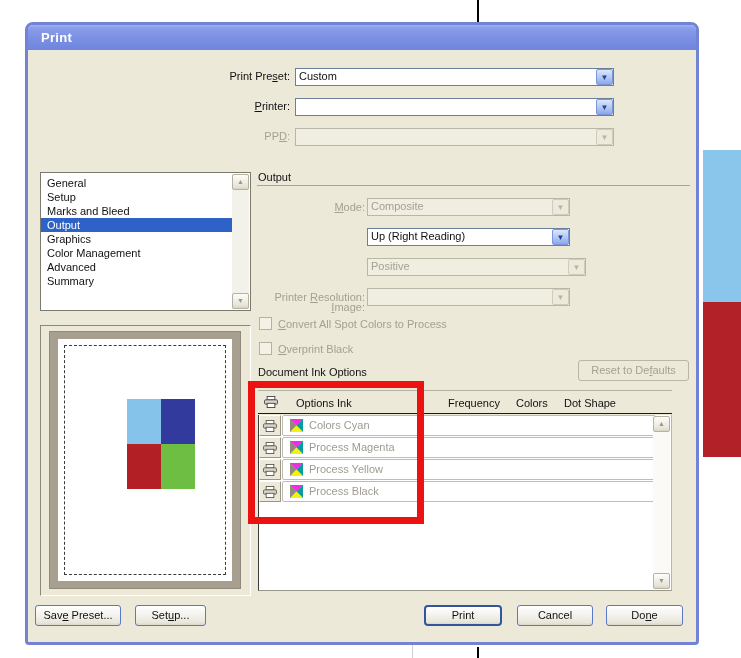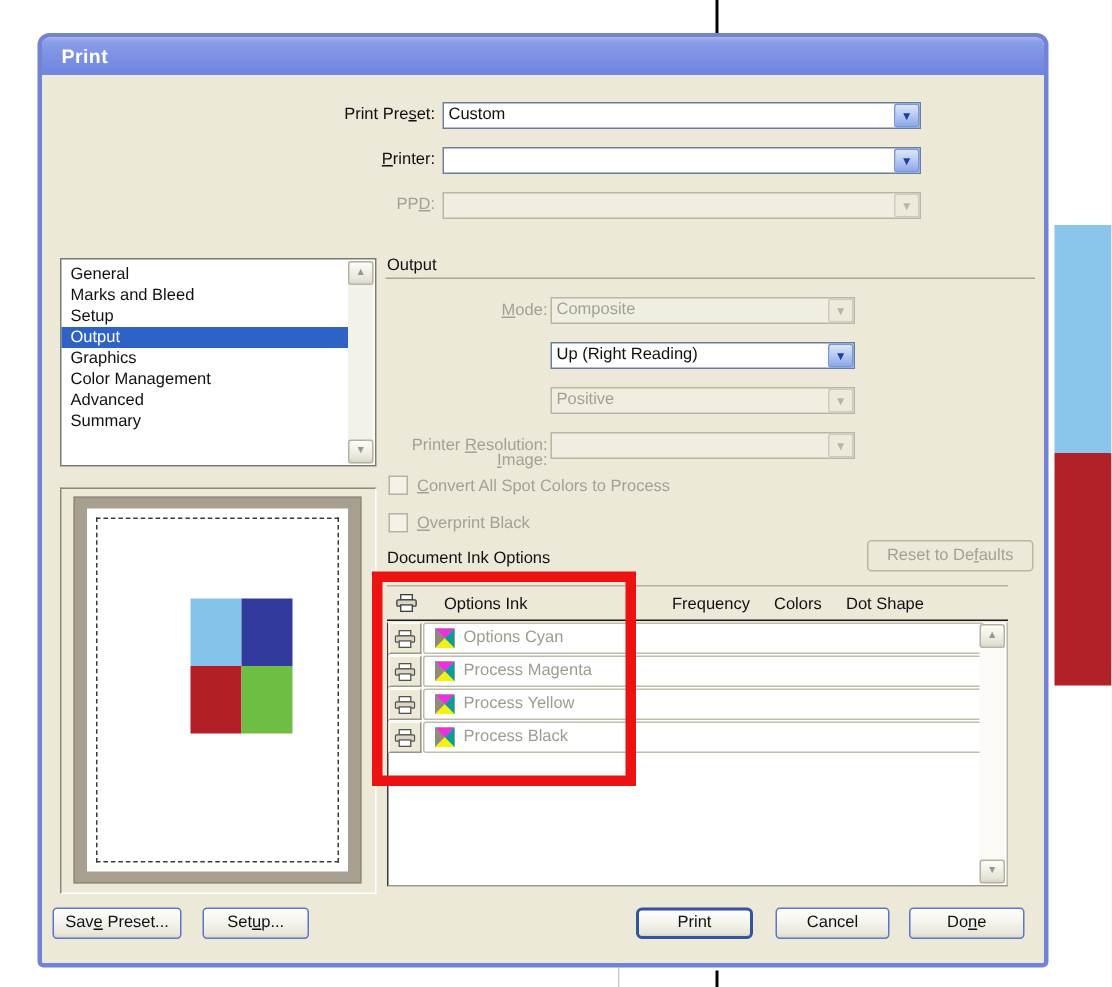--- a/index.html
+++ b/index.html
@@ -121,22 +121,22 @@
     <div class="label right abs dis-text" style="left:80px;top:105px;width:182px;">PP<u>D</u>:</div>
     <div class="combo disabled" style="left:267px;top:103px;width:319px;">
       <div class="box"></div>
       <div class="val"></div>
       <div class="arrow">▼</div>
     </div>
 
     <div id="section-list">
       <div style="padding-top:3px;">
         <div class="sec-item">General</div>
+        <div class="sec-item">Setup</div>
         <div class="sec-item">Marks and Bleed</div>
-        <div class="sec-item">Setup</div>
         <div class="sec-item selected">Output</div>
         <div class="sec-item">Graphics</div>
         <div class="sec-item">Color Management</div>
         <div class="sec-item">Advanced</div>
         <div class="sec-item">Summary</div>
       </div>
       <div class="scrollbar">
         <div class="sb-btn sb-up">▲</div>
         <div class="sb-btn sb-down">▼</div>
       </div>
@@ -152,21 +152,21 @@
       <div class="arrow">▼</div>
     </div>
 
     <div class="combo" style="left:339px;top:203px;width:203px;">
       <div class="box"></div>
       <div class="val">Up (Right Reading)</div>
       <div class="arrow">▼</div>
     </div>
 
     <div class="label right abs dis-text" style="left:150px;top:236px;width:187px;margin-top:40px;"><u>I</u>mage:</div>
-    <div class="combo disabled" style="left:339px;top:233px;width:203px;text-decoration:underline;">
+    <div class="combo disabled" style="left:339px;top:233px;width:219px;text-decoration:underline;">
       <div class="box"></div>
       <div class="val">Positive</div>
       <div class="arrow">▼</div>
     </div>
 
     <div class="label right abs dis-text" style="left:150px;top:266px;width:187px;">Printer <u>R</u>esolution:</div>
     <div class="combo disabled" style="left:339px;top:263px;width:203px;">
       <div class="box"></div>
       <div class="val"></div>
       <div class="arrow">▼</div>
@@ -204,21 +204,21 @@
             </svg>
         </div>
         <div class="row-box">
           <svg class="swatch-icon" viewBox="0 0 13 13">
               <rect x="0" y="0" width="13" height="13" fill="#b3ada0" stroke="#6a675c"></rect>
               <polygon points="0,0 13,0 6.5,6.5" fill="#ef2ee2"></polygon>
               <polygon points="0,0 6.5,6.5 0,13" fill="#8f8a7c"></polygon>
               <polygon points="13,0 13,13 6.5,6.5" fill="#0a9c9c"></polygon>
               <polygon points="0,13 13,13 6.5,6.5" fill="#f2f20e"></polygon>
             </svg>
-          <span class="ink-name">Options Cyan</span>
+          <span class="ink-name">Colors Cyan</span>
         </div>
       </div>
       <div class="ink-row" style="top:22px;">
         <div class="printer-cell">
           <svg class="printer-ico" viewBox="0 0 16 14">
               <rect x="3.5" y="0.5" width="9" height="4" fill="#fff" stroke="#55534a"></rect>
               <rect x="0.5" y="4.5" width="15" height="5" rx="1" fill="#d9d5c8" stroke="#55534a"></rect>
               <rect x="3.5" y="8.5" width="9" height="5" fill="#fff" stroke="#55534a"></rect>
             </svg>
         </div>

